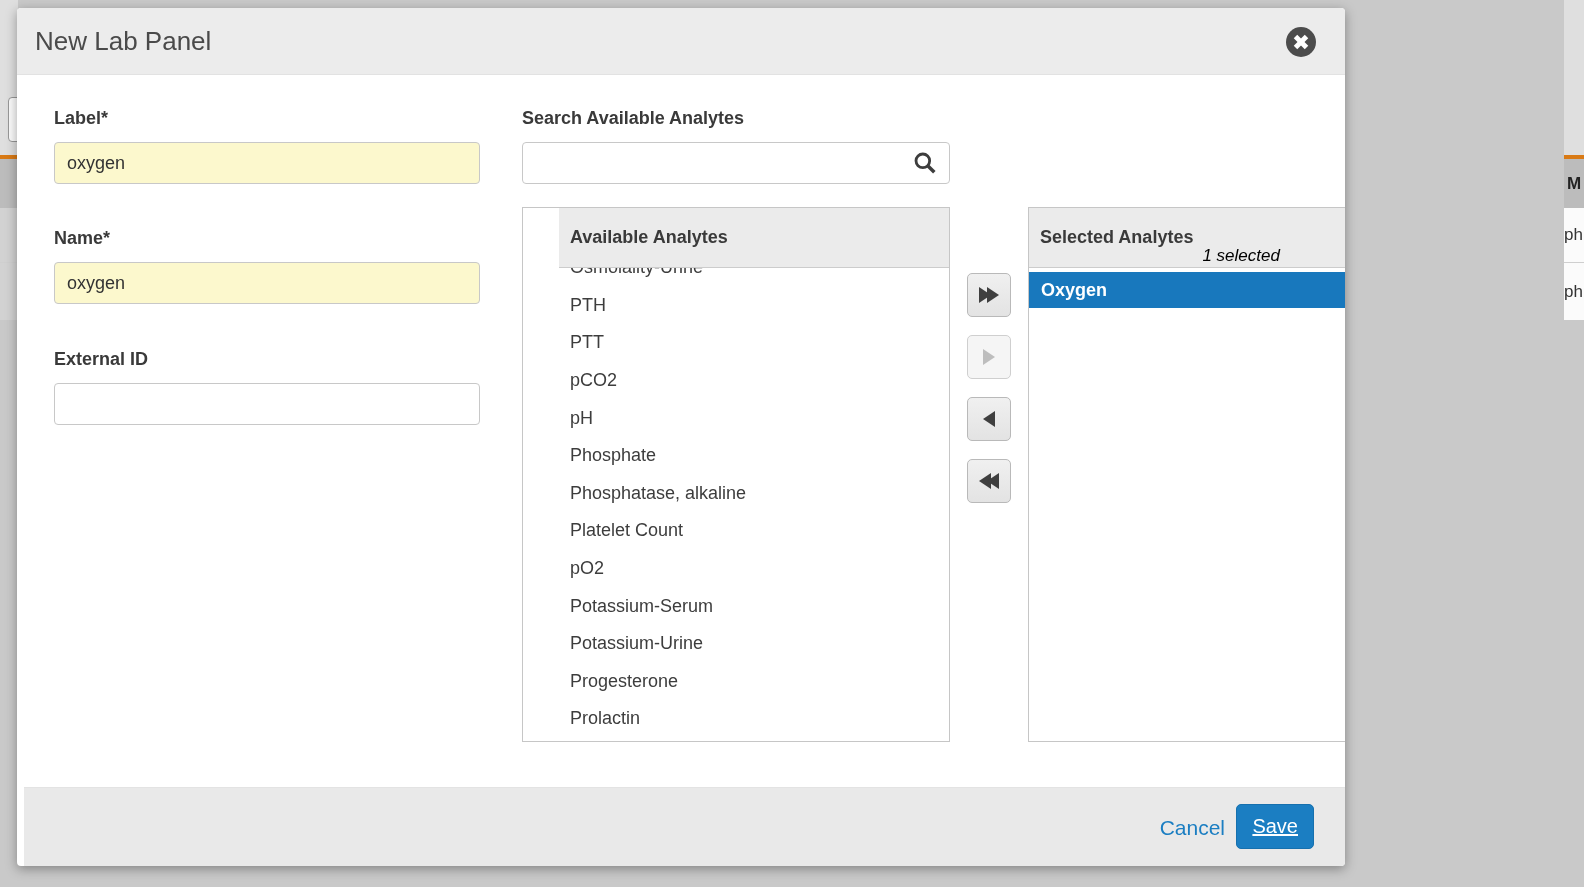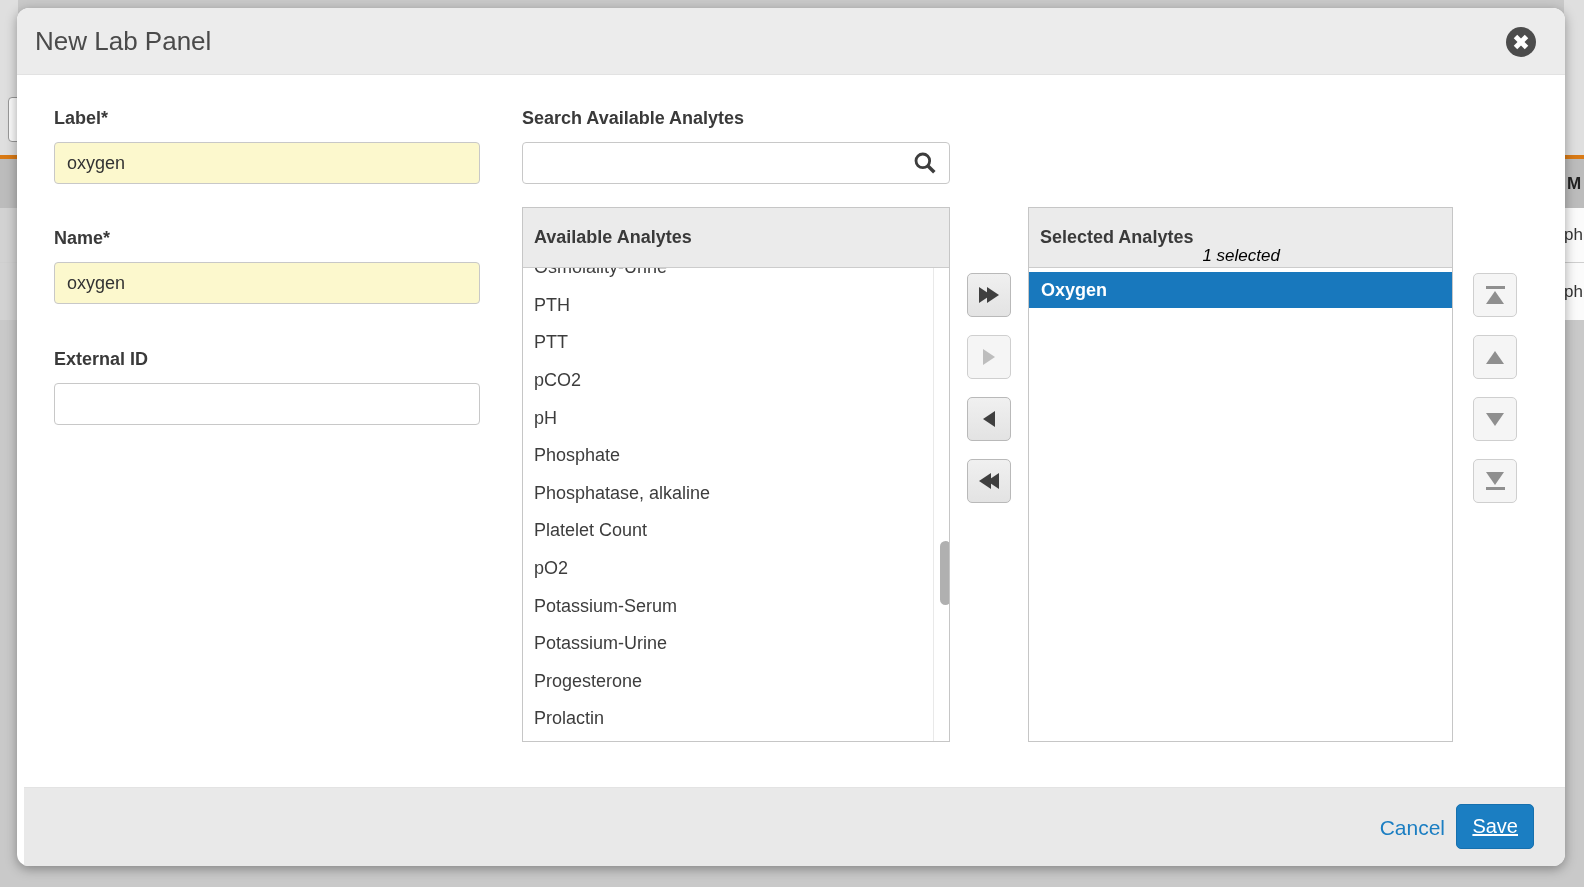--- a/index.html
+++ b/index.html
@@ -16,22 +16,22 @@
   .ul-orange { position:absolute; left:0; right:0; top:155px; height:4px; background:#d97a15; }
   .ul-headband { position:absolute; left:0; right:0; top:159px; height:49px; background:#bcbcbc;
         color:#222; font-weight:bold; font-size:17px; line-height:49px; padding-left:3px; }
   .ul-row { position:absolute; left:0; right:0; background:#fbfbfb; color:#333;
         font-size:17px; display:flex; align-items:center; }
   .underlay-left .ul-row { background:#d2d2d2; }
   .ul-row1 { top:208px; height:54px; }
   .ul-row2 { top:262px; height:58px; border-top:1px solid #cfcfcf; }
 
   
-  .modal { position:absolute; left:17px; top:8px; width:1548px; height:858px; z-index:5;
-        background:#fff; border-radius:12px; box-shadow:0 3px 12px rgba(0,0,0,.35);
+  .modal { position:absolute; left:17px; top:8px; width:1328px; height:858px; z-index:5;
+        background:#fff; border-radius:4px; box-shadow:0 3px 12px rgba(0,0,0,.35);
         display:flex; flex-direction:column; overflow:hidden; }
   .modal-header { position:relative; height:67px; background:#ececec; border-bottom:1px solid #e2e2e2; }
   .modal-title { position:absolute; left:18px; top:0; line-height:67px; font-size:26px; color:#4a4a4a; }
   .close-btn { position:absolute; right:28px; top:18px; width:32px; height:32px; border:none;
         background:transparent; cursor:pointer; padding:0; }
   .modal-body { position:relative; flex:1; background:#fff; }
   .modal-footer { position:relative; height:79px; background:#e9e9e9; border-top:1px solid #e3e3e3;margin-left:7px; }
 
   
   .fld-label { position:absolute; font-size:18px; font-weight:bold; color:#3a3a3a; }
@@ -40,21 +40,21 @@
   .fld-yellow { background:#fcf8cd; }
 
   
   .search-wrap { position:absolute; left:505px; top:67px; width:428px; height:42px; }
   .search-input { width:100%; height:100%; border:1px solid #c8c8c8; border-radius:4px;
         font-family:"Liberation Sans",sans-serif; font-size:18px; color:#333; padding:0 46px 0 12px; }
   .search-icon { position:absolute; right:12px; top:8px; width:26px; height:26px; pointer-events:none; }
 
   
   .panel { position:absolute; top:132px; height:535px; border:1px solid #c6c6c6; background:#fff; }
-  .panel-available { left:505px; width:428px; }
+  .panel-available { left:505px; width:428px;padding-left:36px; }
   .panel-selected  { left:1011px; width:425px; }
   .panel-header { height:60px; background:#ebebeb; border-bottom:1px solid #cccccc;
         display:flex; align-items:center; padding-left:11px; }
   .panel-header .ph-title { font-size:18px; font-weight:bold; color:#3a3a3a; }
   .panel-header .ph-count { font-size:17px; font-style:italic; color:#000000; margin-left:9px;margin-top:36px; }
   .list-viewport { position:relative; height:473px; overflow:hidden; }
   .avail-inner { margin-top:-19px; }
   .list-item { height:37.6px; display:flex; align-items:center; padding-left:11px;
         font-size:18px; color:#3d3d3d; cursor:pointer; }
   .sel-list { padding-top:4px; }

